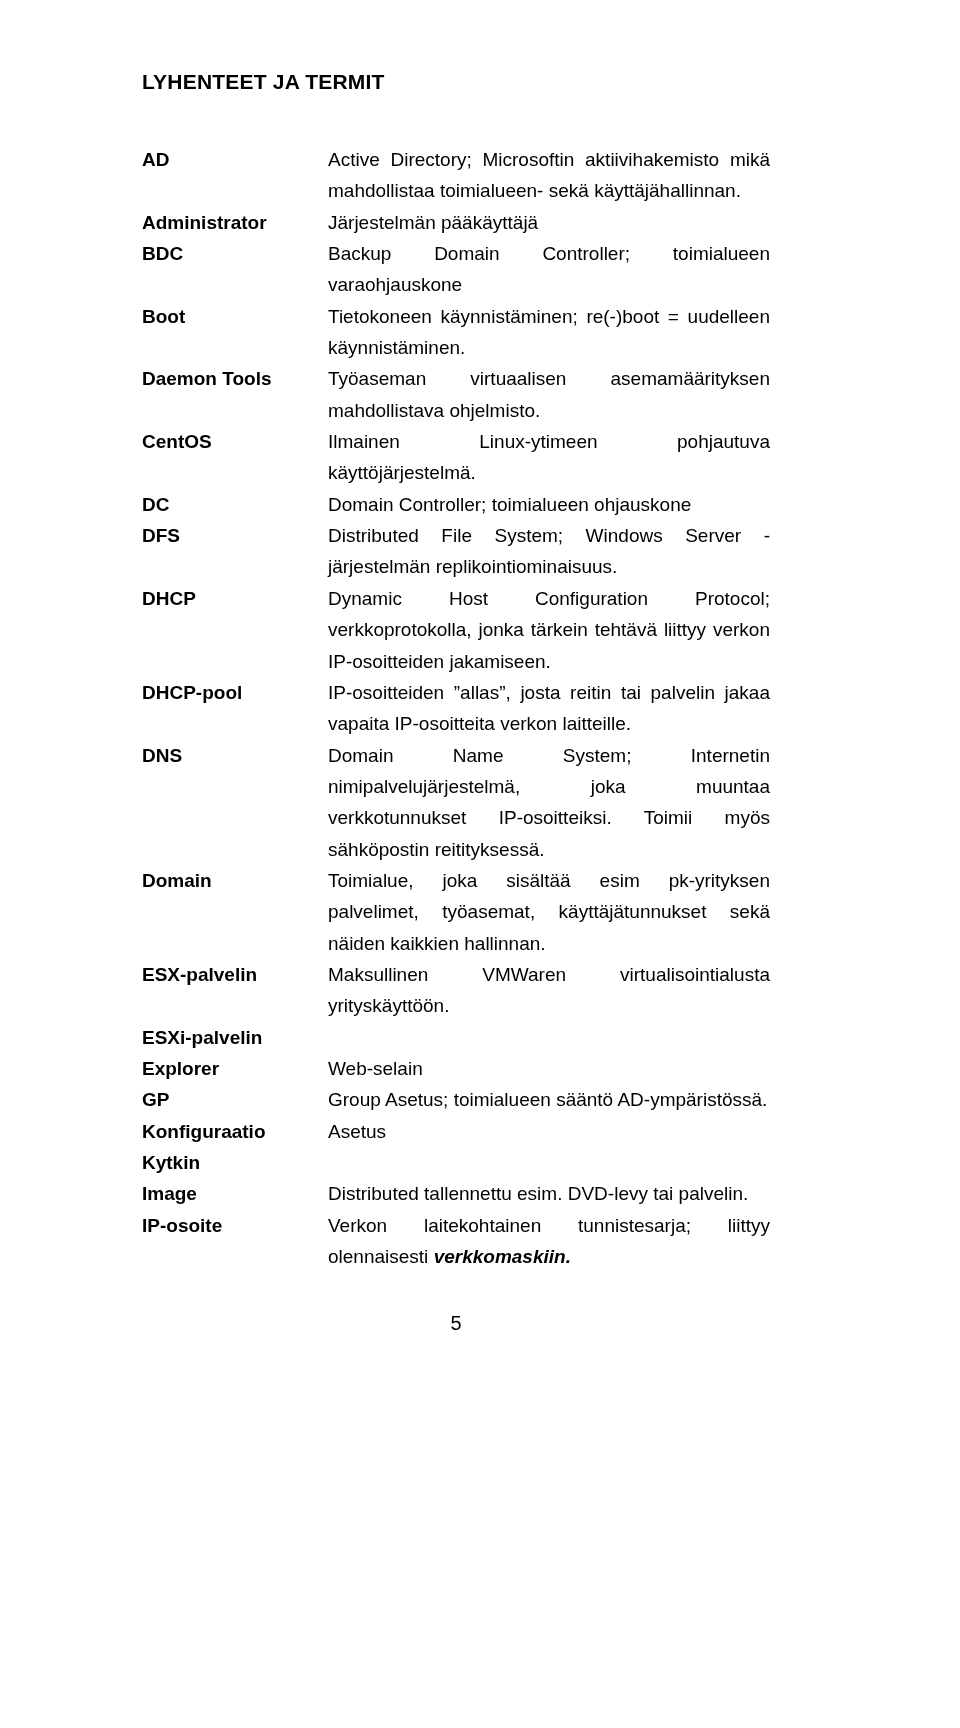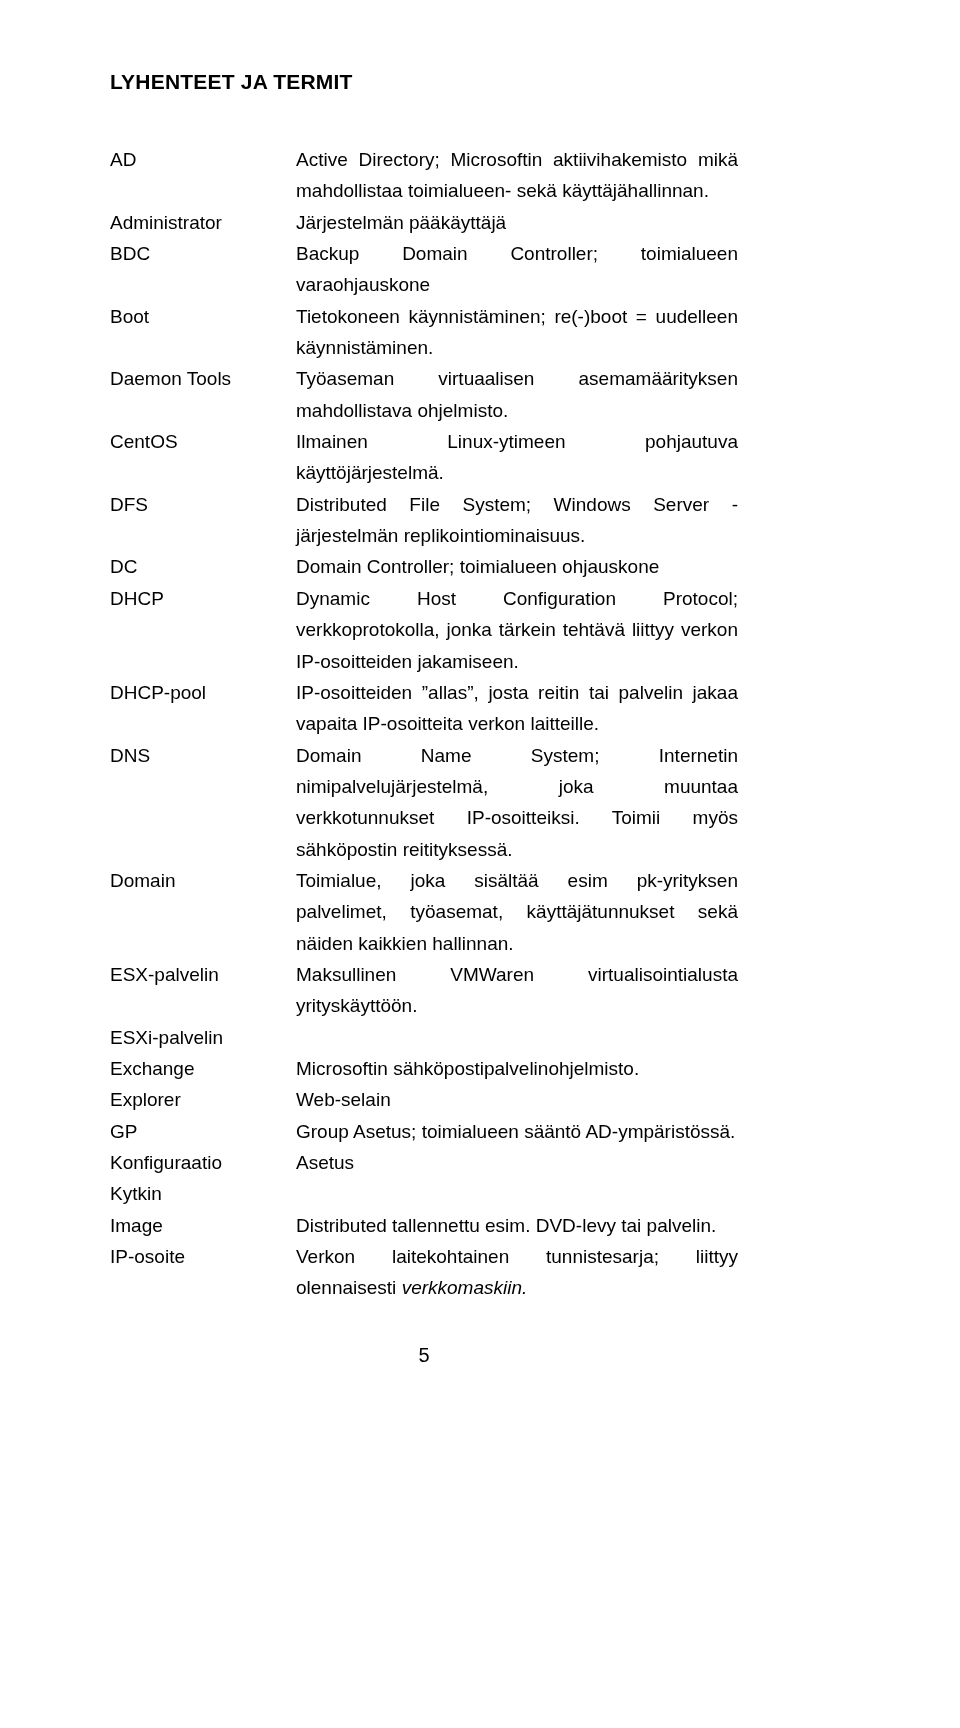--- a/index.html
+++ b/index.html
@@ -9,47 +9,50 @@
     background: #ffffff;
     font-family: Arial, Helvetica, sans-serif;
     color: #000;
   }
   .page {
     box-sizing: border-box;
     width: 848px;
     min-height: 1728px;
     padding: 70px 110px 60px 110px;
     position: relative;
+    margin-left: 32px;
   }
   h1.section-title {
     font-size: 21px;
     font-weight: bold;
     margin: 0 0 50px 0;
     letter-spacing: 0.2px;
   }
   .terms {
     font-size: 19px;
     line-height: 1.65;
   }
   .term-row {
     display: flex;
     align-items: flex-start;
   }
   .term-col {
     width: 180px;
     flex: 0 0 180px;
     padding-right: 6px;
+    font-weight: bold;
   }
   .def-col {
     flex: 1;
     text-align: justify;
     text-justify: inter-word;
   }
   .def-col .italic {
     font-style: italic;
+    font-weight: bold;
   }
   .footer {
     text-align: center;
     font-size: 20px;
     margin-top: 40px;
   }
 </style>
 </head>
 <body>
 
@@ -76,26 +79,26 @@
       </div>
       <div class="term-row">
         <div class="term-col">Daemon Tools</div>
         <div class="def-col">Työaseman virtuaalisen asemamäärityksen mahdollistava ohjelmisto.</div>
       </div>
       <div class="term-row">
         <div class="term-col">CentOS</div>
         <div class="def-col">Ilmainen Linux-ytimeen pohjautuva käyttöjärjestelmä.</div>
       </div>
       <div class="term-row">
+        <div class="term-col">DC</div>
+        <div class="def-col">Domain Controller; toimialueen ohjauskone</div>
+      </div>
+      <div class="term-row">
         <div class="term-col">DFS</div>
         <div class="def-col">Distributed File System; Windows Server -järjestelmän replikointiominaisuus.</div>
-      </div>
-      <div class="term-row">
-        <div class="term-col">DC</div>
-        <div class="def-col">Domain Controller; toimialueen ohjauskone</div>
       </div>
       <div class="term-row">
         <div class="term-col">DHCP</div>
         <div class="def-col">Dynamic Host Configuration Protocol; verkkoprotokolla, jonka tärkein tehtävä liittyy verkon IP-osoitteiden jakamiseen.</div>
       </div>
       <div class="term-row">
         <div class="term-col">DHCP-pool</div>
         <div class="def-col">IP-osoitteiden ”allas”, josta reitin tai palvelin jakaa vapaita IP-osoitteita verkon laitteille.</div>
       </div>
       <div class="term-row">
@@ -105,24 +108,20 @@
       <div class="term-row">
         <div class="term-col">Domain</div>
         <div class="def-col">Toimialue, joka sisältää esim pk-yrityksen palvelimet, työasemat, käyttäjätunnukset sekä näiden kaikkien hallinnan.</div>
       </div>
       <div class="term-row">
         <div class="term-col">ESX-palvelin</div>
         <div class="def-col">Maksullinen VMWaren virtualisointialusta yrityskäyttöön.</div>
       </div>
       <div class="term-row">
         <div class="term-col">ESXi-palvelin</div>
-      </div>
-      <div class="term-row">
-        <div class="term-col">Exchange</div>
-        <div class="def-col">Microsoftin sähköpostipalvelinohjelmisto.</div>
       </div>
       <div class="term-row">
         <div class="term-col">Explorer</div>
         <div class="def-col">Web-selain</div>
       </div>
       <div class="term-row">
         <div class="term-col">GP</div>
         <div class="def-col">Group Asetus; toimialueen sääntö AD-ympäristössä.</div>
       </div>
       <div class="term-row">

